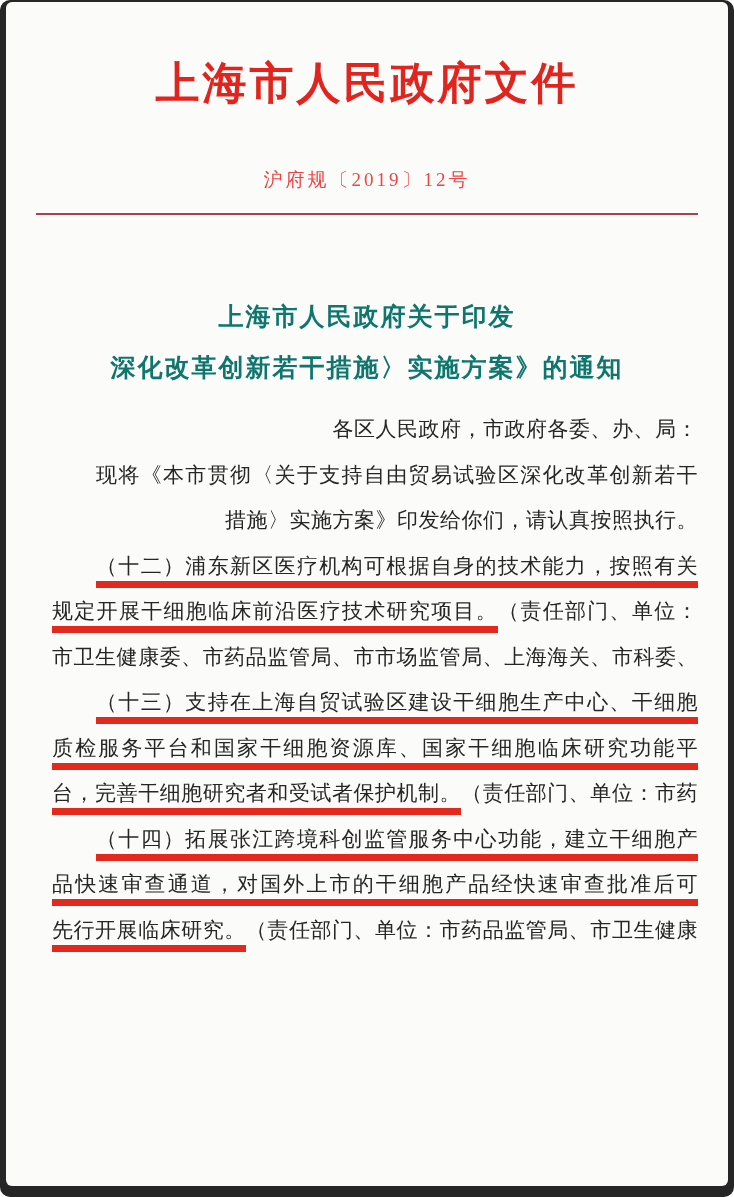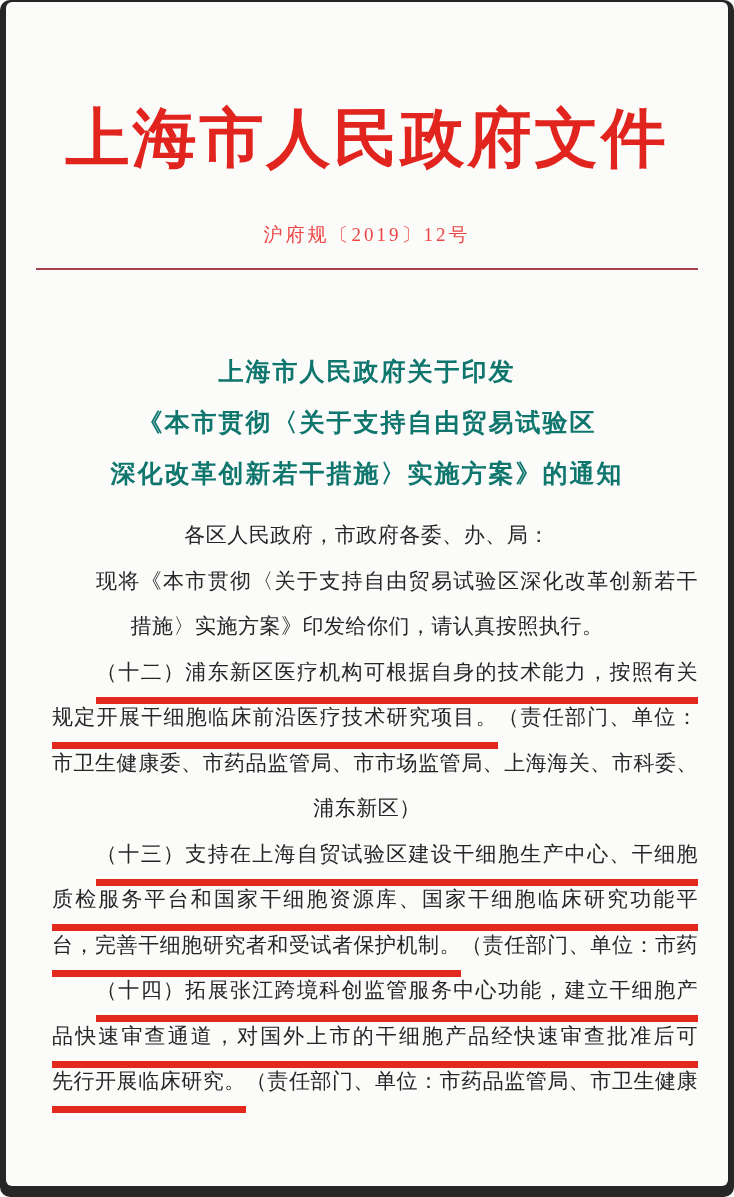--- a/index.html
+++ b/index.html
@@ -20,22 +20,22 @@
     width: 100%;
     height: 100%;
     background: var(--page-bg, #fbfbfa);
     border-radius: 6px;
     padding: 0 30px;
     overflow: hidden;
     color: var(--text-color, #262626);
   }
 
   .doc-header {
-    margin: 100px 0 0 0;
-    font-size: 64px;
+    margin: 45px 0 0 0;
+    font-size: 44px;
     line-height: 74px;
     font-weight: 900;
     letter-spacing: 3px;
     text-align: center;
     color: var(--header-red, #e1251e);
     white-space: nowrap;
   }
 
   .doc-number {
     margin-top: 46px;
@@ -63,55 +63,53 @@
   }
 
   .doc-body {
     margin-top: 14px;
     font-size: 21px;
     line-height: 45.5px;
     letter-spacing: 0.5px;
     color: var(--text-color, #262626);
   }
 
-  .doc-body .line { text-align: center; }
+  .doc-body .line { text-align: right; }
   .doc-body .line.indent { padding-left: 44px; }
   .doc-body .line.fill {
     text-align: justify;
     text-align-last: justify;
     margin-left: 16px;
   }
 
   .doc-body .seg { white-space: pre-wrap; }
   .doc-body .seg.u {
     border-bottom: 7px solid var(--underline-red, #e3281d);
-    padding-bottom: 13px;
+    padding-bottom: 3px;
   }
 </style>
 </head>
 <body>
 
 <div class="screen" style="--header-red: #e1251e; --underline-red: #e3281d; --rule-red: #a8424d; --text-color: #262626; --page-bg: #fbfbfa;">
   <div class="page">
     <h1 class="doc-header">上海市人民政府文件</h1>
     <div class="doc-number">沪府规〔2019〕12号</div>
     <div class="rule"></div>
     <div class="doc-title">
         <div>上海市人民政府关于印发</div>
-        <div>《本市贯彻〈关于支持自由贸易试验区</div>
         <div>深化改革创新若干措施〉实施方案》的通知</div>
       </div>
     <div class="doc-body">
         <div class="line"><span class="seg">各区人民政府，市政府各委、办、局：</span></div>
         <div class="line indent fill"><span class="seg">现将《本市贯彻〈关于支持自由贸易试验区深化改革创新若干</span></div>
         <div class="line"><span class="seg">措施〉实施方案》印发给你们，请认真按照执行。</span></div>
         <div class="line indent fill"><span class="seg u">（十二）浦东新区医疗机构可根据自身的技术能力，按照有关</span></div>
         <div class="line fill"><span class="seg u">规定开展干细胞临床前沿医疗技术研究项目。</span><span class="seg">（责任部门、单位：</span></div>
         <div class="line fill"><span class="seg">市卫生健康委、市药品监管局、市市场监管局、上海海关、市科委、</span></div>
-        <div class="line"><span class="seg">浦东新区）</span></div>
         <div class="line indent fill"><span class="seg u">（十三）支持在上海自贸试验区建设干细胞生产中心、干细胞</span></div>
         <div class="line fill"><span class="seg u">质检服务平台和国家干细胞资源库、国家干细胞临床研究功能平</span></div>
         <div class="line fill"><span class="seg u">台，完善干细胞研究者和受试者保护机制。</span><span class="seg">（责任部门、单位：市药</span></div>
         <div class="line indent fill"><span class="seg u">（十四）拓展张江跨境科创监管服务中心功能，建立干细胞产</span></div>
         <div class="line fill"><span class="seg u">品快速审查通道，对国外上市的干细胞产品经快速审查批准后可</span></div>
         <div class="line fill"><span class="seg u">先行开展临床研究。</span><span class="seg">（责任部门、单位：市药品监管局、市卫生健康</span></div>
       </div>
   </div>
 </div>
 

